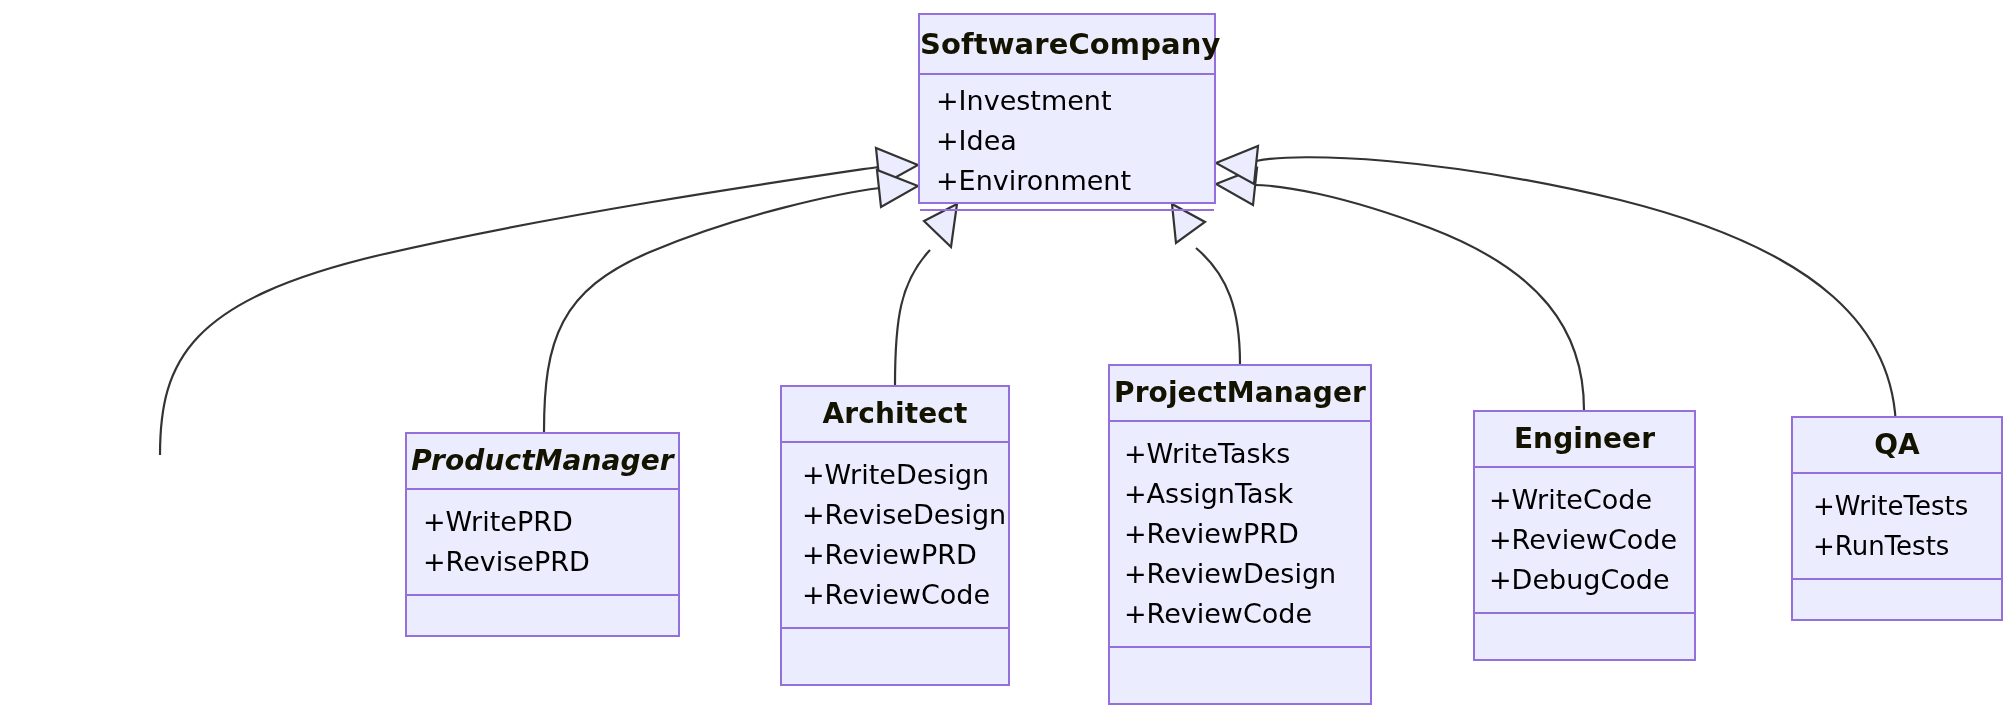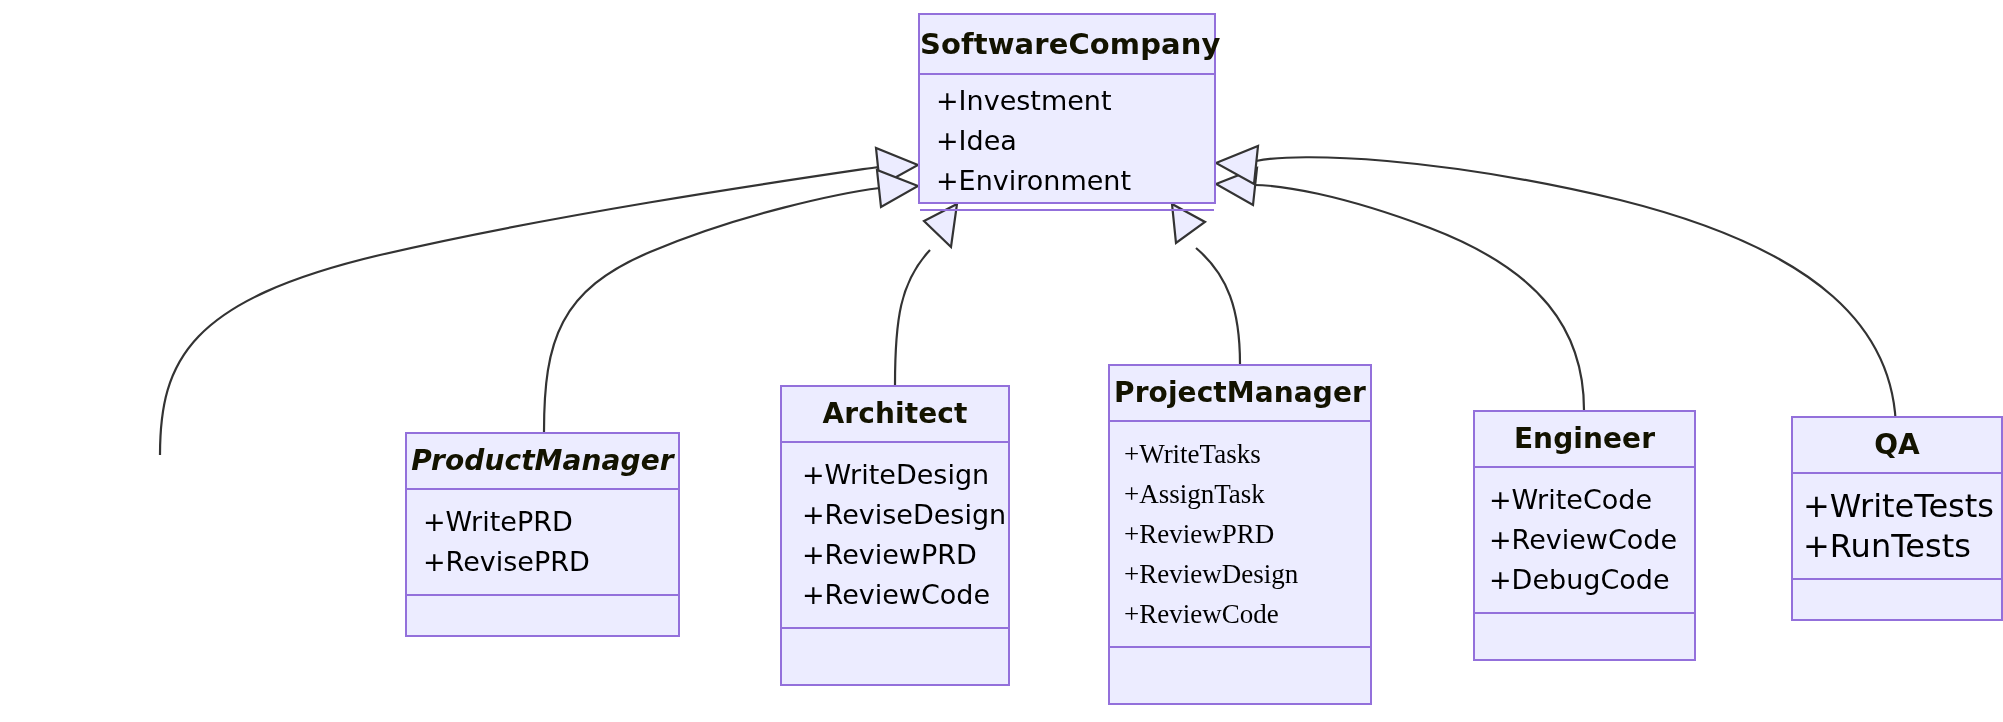--- a/index.html
+++ b/index.html
@@ -41,32 +41,32 @@
 
   #cls-architect{left:780px;top:385px;width:230px;height:301px;}
   #cls-architect .class-title{font-size:28px;line-height:54px;}
   #cls-architect .attr-row{font-size:27px;line-height:36px;padding-left:20px;}
   #cls-architect .class-attrs{padding:12px 0 12px 0;}
   #cls-architect .class-methods{min-height:20px;}
 
   #cls-projectmanager{left:1108px;top:364px;width:264px;height:341px;}
   #cls-projectmanager .class-title{font-size:28px;line-height:54px;}
   #cls-projectmanager .attr-row{font-size:27px;line-height:36px;padding-left:14px;}
-  #cls-projectmanager .class-attrs{padding:12px 8px 12px 0;font-family:Liberation Serif, serif;}
+  #cls-projectmanager .class-attrs{padding:12px 8px 12px 0;}
   #cls-projectmanager .class-methods{min-height:20px;}
 
   #cls-engineer{left:1473px;top:410px;width:223px;height:251px;}
   #cls-engineer .class-title{font-size:28px;line-height:54px;}
   #cls-engineer .attr-row{font-size:27px;line-height:36px;padding-left:14px;}
   #cls-engineer .class-attrs{padding:12px 0 12px 0;}
   #cls-engineer .class-methods{min-height:20px;}
 
   #cls-qa{left:1791px;top:416px;width:212px;height:205px;}
   #cls-qa .class-title{font-size:28px;line-height:54px;}
-  #cls-qa .attr-row{font-size:32px;line-height:36px;padding-left:10px;}
+  #cls-qa .attr-row{font-size:26px;line-height:36px;padding-left:20px;}
   #cls-qa .class-attrs{padding:12px 0 12px 0;}
   #cls-qa .class-methods{min-height:20px;}
 </style>
 </head>
 <body>
 
 <div id="canvas">
 
   <svg id="edges" viewBox="0 0 2003 722" xmlns="http://www.w3.org/2000/svg">
 

